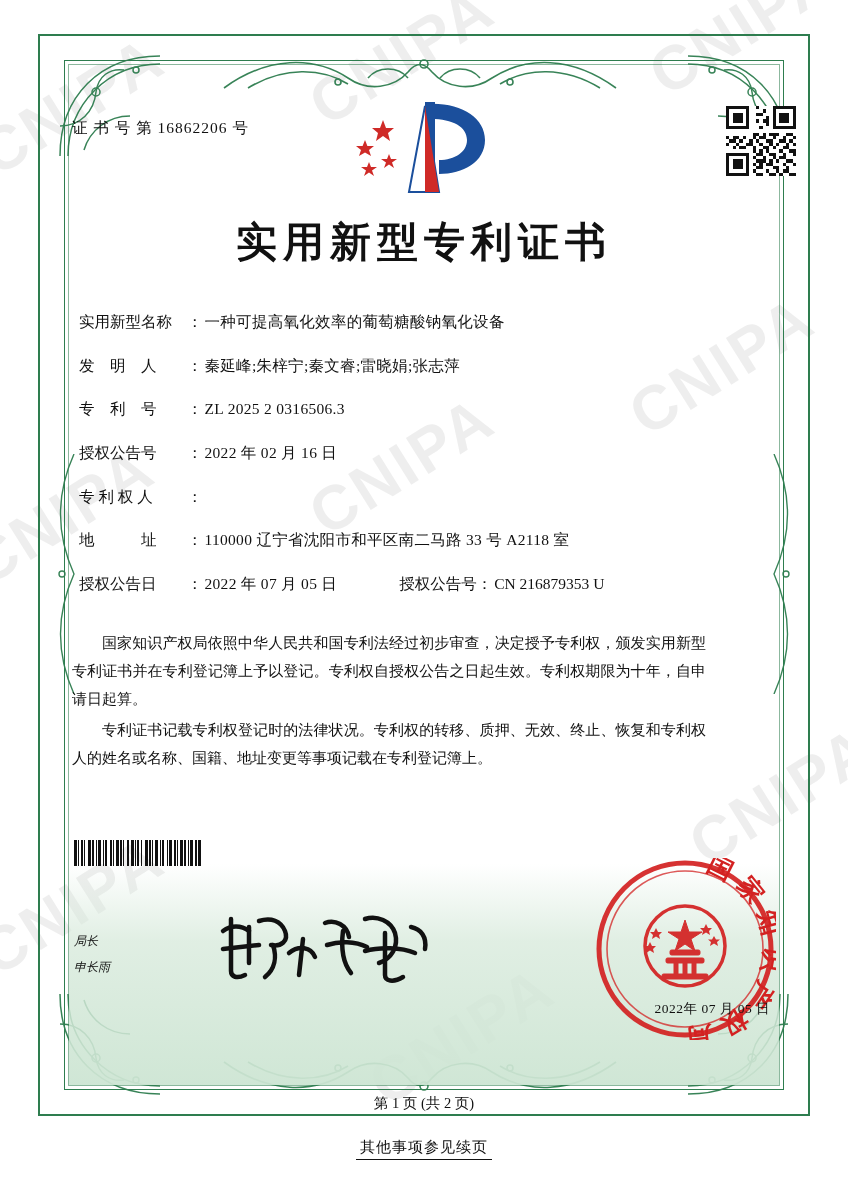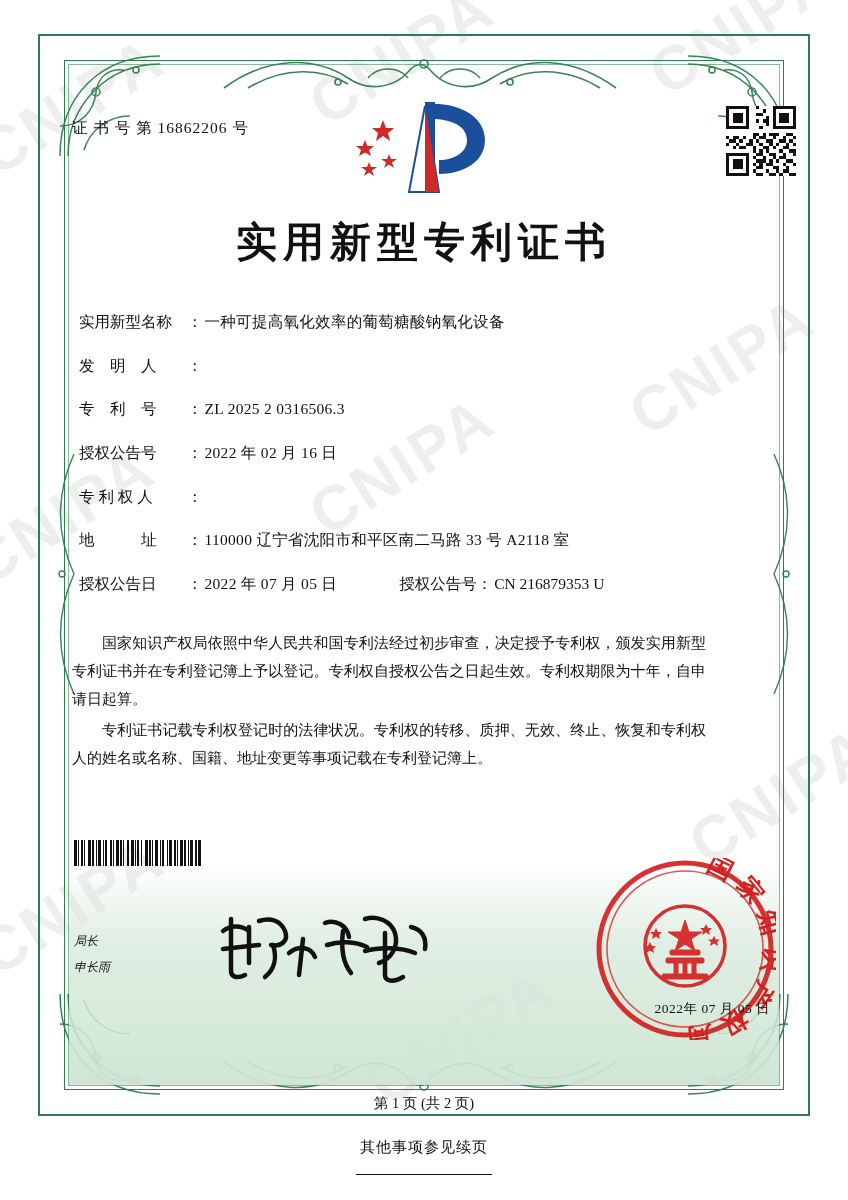--- a/index.html
+++ b/index.html
@@ -245,21 +245,21 @@
     top: 1138px;
     text-align: center;
     z-index: 3;
   }
   .footer-note span {
     display: inline-block;
     font-size: 15px;
     color: #111;
     letter-spacing: 1px;
     border-bottom: 1px solid #111;
-    padding: 0 4px 17px 4px;
+    padding: 0 4px 2px 4px;
   }
 </style>
 </head>
 <body>
 
 <div class="watermark-layer">
   <div class="wm" style="left:-30px; top:70px; font-size:62px;">CNIPA</div>
   <div class="wm" style="left:300px; top:20px; font-size:62px;">CNIPA</div>
   <div class="wm" style="left:640px; top:-10px; font-size:62px;">CNIPA</div>
   <div class="wm" style="left:-40px; top:480px; font-size:62px;">CNIPA</div>
@@ -477,20 +477,21 @@
 
   <div class="fields">
     <div class="field-row">
       <span class="field-label">实用新型名称</span>
       <span class="field-sep">：</span>
       <span class="field-value">一种可提高氧化效率的葡萄糖酸钠氧化设备</span>
     </div>
     <div class="field-row">
       <span class="field-label">发　明　人</span>
       <span class="field-sep">：</span>
+      <span class="field-value">秦延峰;朱梓宁;秦文睿;雷晓娟;张志萍</span>
     </div>
     <div class="field-row">
       <span class="field-label">专　利　号</span>
       <span class="field-sep">：</span>
       <span class="field-value">ZL 2025 2 0316506.3</span>
     </div>
     <div class="field-row">
       <span class="field-label">授权公告号</span>
       <span class="field-sep">：</span>
       <span class="field-value">2022 年 02 月 16 日</span>

